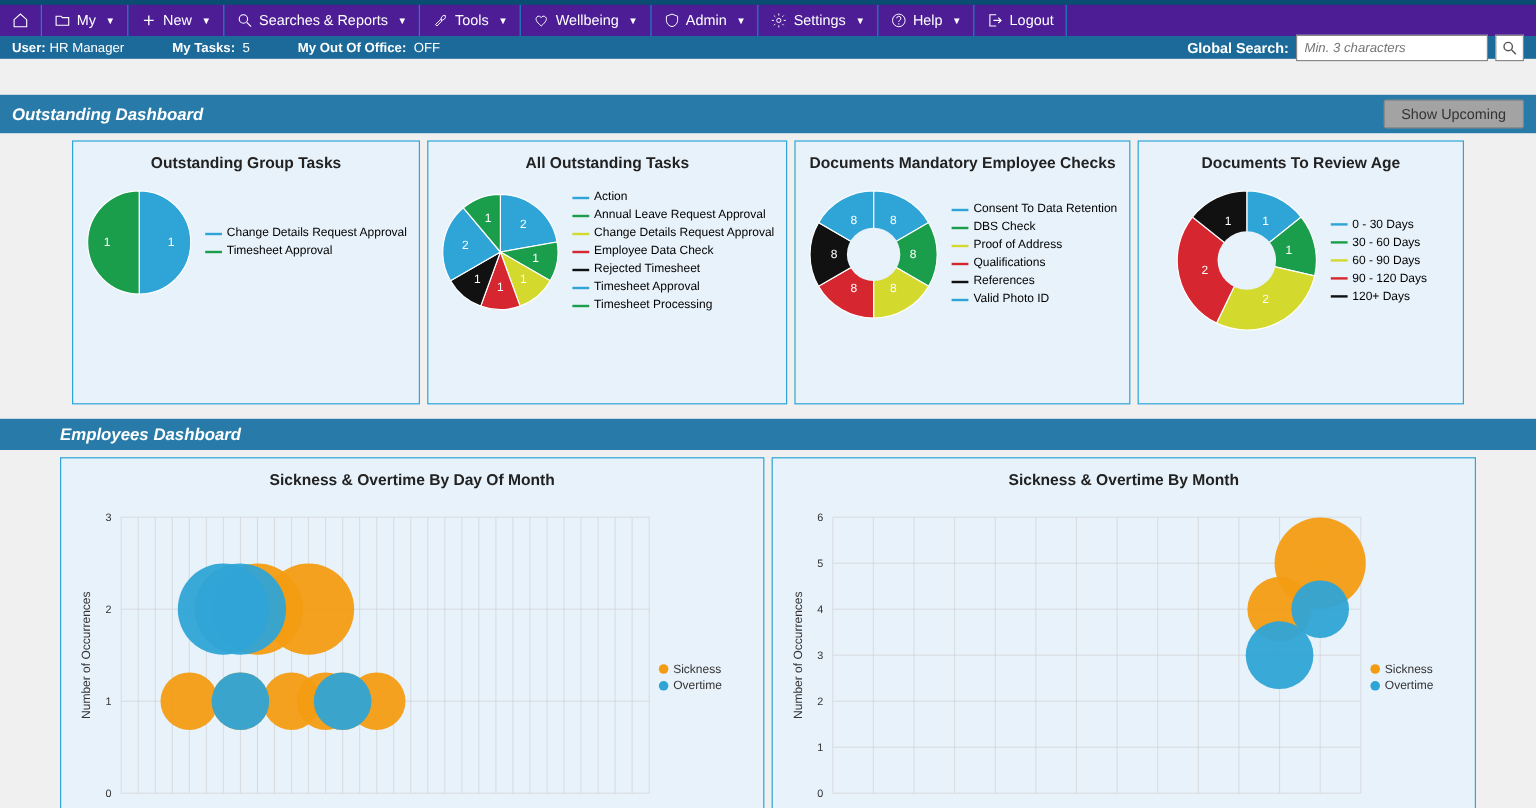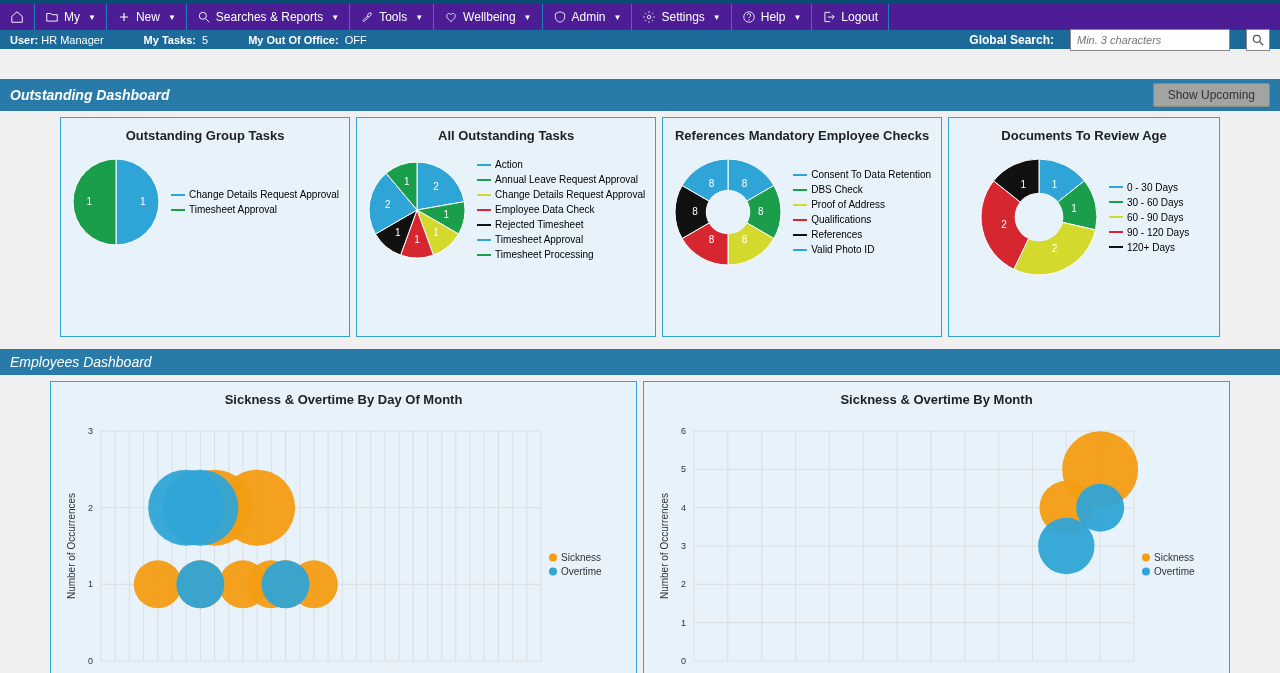--- a/index.html
+++ b/index.html
@@ -8,30 +8,30 @@
   .topnav { background: #4c1d95; border-top: 4px solid #0a4d73; display: flex; height: 30px; }
   .topnav .item { display: flex; align-items: center; padding: 0 10px; color: #fff; border-right: 1px solid #1a84b8; cursor: pointer; }
   .topnav .item .lbl { margin-left: 5px; font-size: 12px; }
   .topnav .item .caret { margin-left: 8px; font-size: 8px; }
   .icon-svg { width:14px; height:14px; display:inline-block; }
   
   .subbar { background: #1c6a99; color: #fff; height: 19px; display:flex; align-items:center; padding: 0 10px; justify-content: space-between; }
   .subbar .left { display:flex; gap: 40px; align-items:center;}
   .subbar .pair { font-size: 11px; }
   .subbar .pair b { font-weight: bold; }
-  .search-wrap { display:flex; align-items:center; gap:16px; }
+  .search-wrap { display:flex; align-items:center; gap:6px; }
   .search-wrap .lbl { font-weight:bold; font-size:12px;}
   .search-input { width:160px; height:22px; font-size:11px; padding:2px 6px; border:1px solid #888; font-style:italic; color:#666;}
   .search-btn { width:24px; height:22px; background:#fff; border:1px solid #888; display:flex; align-items:center; justify-content:center; cursor:pointer;}
   
   .dash-header { background:#287ba8; color:#fff; display:flex; justify-content:space-between; align-items:center; height:32px; padding:0 10px; margin-top:30px;}
   .dash-header .title { font-weight:bold; font-style:italic; font-size:14px;}
   .dash-header .btn { background:#a3a3a3; color:#333; border:1px solid #888; padding:4px 14px; font-size:12px; cursor:pointer; border-radius:2px;}
   .dash-header2 { background:#287ba8; color:#fff; height:26px; display:flex; align-items:center; padding:0 10px; margin-top:6px;}
-  .dash-header2 .title { font-weight:normal; font-style:italic; font-size:14px;}
+  .dash-header2 .title { font-weight:bold; font-style:italic; font-size:14px;margin-left:40px;}
   
   .card-row { display:flex; gap:6px; padding:6px 60px;align-items:flex-end; }
   .card { flex:1; border:1px solid #2FA4D6; background:#e8f2fa; min-height:220px; padding:10px; position:relative;}
   .card-title { text-align:center; font-weight:bold; font-size:13px; color:#222; margin-bottom:14px; }
   .chart-wrap { display:flex; align-items:center; justify-content:center; gap:10px; }
   .legend { font-size:10px; line-height:1.5; }
   .legend-item { display:flex; align-items:center; gap:4px; white-space:nowrap;}
   .legend-line { width:14px; height:2px; display:inline-block; }
   
   .big-row { display:flex; gap:6px; padding:6px 50px;}
@@ -211,21 +211,21 @@
             <span>Timesheet Approval</span>
           </div>
           <div class="legend-item">
             <span class="legend-line" style="background:#1B9E4B"></span>
             <span>Timesheet Processing</span>
           </div>
         </div>
     </div>
   </div>
   <div class="card">
-    <div class="card-title">References Mandatory Employee Checks</div>
+    <div class="card-title">Documents Mandatory Employee Checks</div>
     <div class="chart-wrap">
       <svg id="chart2" width="110" height="110">
           <path d="M55 55 L55 2 A53 53 0 0 1 100.89934640057524 28.5 Z" fill="#2FA4D6" stroke="#fff" stroke-width="1"></path>
           <text x="71.42999999999999" y="29.542405231643343" fill="#fff" font-size="10" text-anchor="middle">8</text>
           <path d="M55 55 L100.89934640057524 28.5 A53 53 0 0 1 100.89934640057525 81.5 Z" fill="#1B9E4B" stroke="#fff" stroke-width="1"></path>
           <text x="87.86" y="57.99999999999999" fill="#fff" font-size="10" text-anchor="middle">8</text>
           <path d="M55 55 L100.89934640057525 81.5 A53 53 0 0 1 55.000000000000014 108 Z" fill="#D4D92D" stroke="#fff" stroke-width="1"></path>
           <text x="71.43" y="86.45759476835664" fill="#fff" font-size="10" text-anchor="middle">8</text>
           <path d="M55 55 L55.000000000000014 108 A53 53 0 0 1 9.10065359942476 81.50000000000001 Z" fill="#D6262F" stroke="#fff" stroke-width="1"></path>
           <text x="38.57000000000001" y="86.45759476835666" fill="#fff" font-size="10" text-anchor="middle">8</text>

